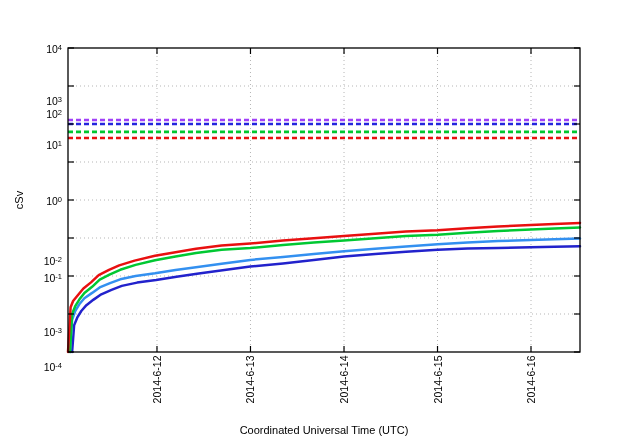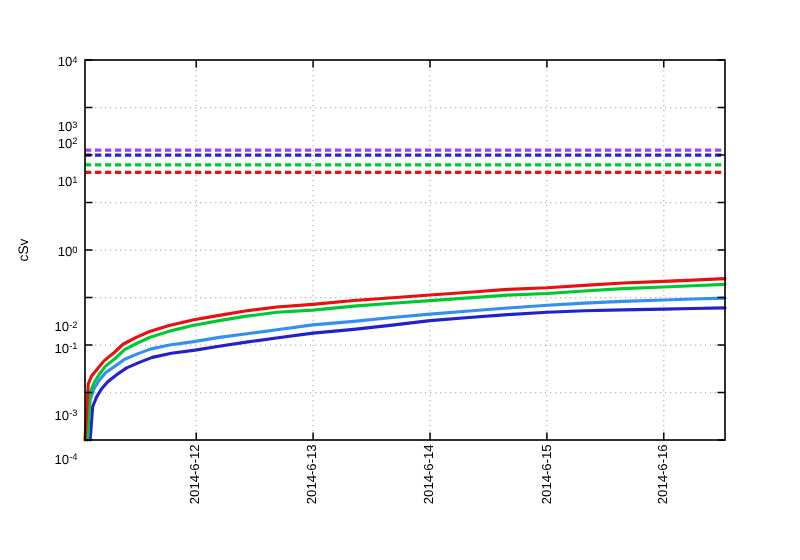--- a/index.html
+++ b/index.html
@@ -86,13 +86,14 @@
       <div class="ytick" style="top: 359px;"><span>10</span><sup>-4</sup></div>
     </div>
   <div id="xticks">
       <div class="xtick" style="left: 124.986px; top: 381px;">2014-6-12</div>
       <div class="xtick" style="left: 218.477px; top: 381px;">2014-6-13</div>
       <div class="xtick" style="left: 312.019px; top: 381px;">2014-6-14</div>
       <div class="xtick" style="left: 405.51px; top: 381px;">2014-6-15</div>
       <div class="xtick" style="left: 499.002px; top: 381px;">2014-6-16</div>
     </div>
   <div class="ylabel">cSv</div>
+  <div class="xlabel">Coordinated Universal Time (UTC)</div>
 </div>
 
 </body></html>

